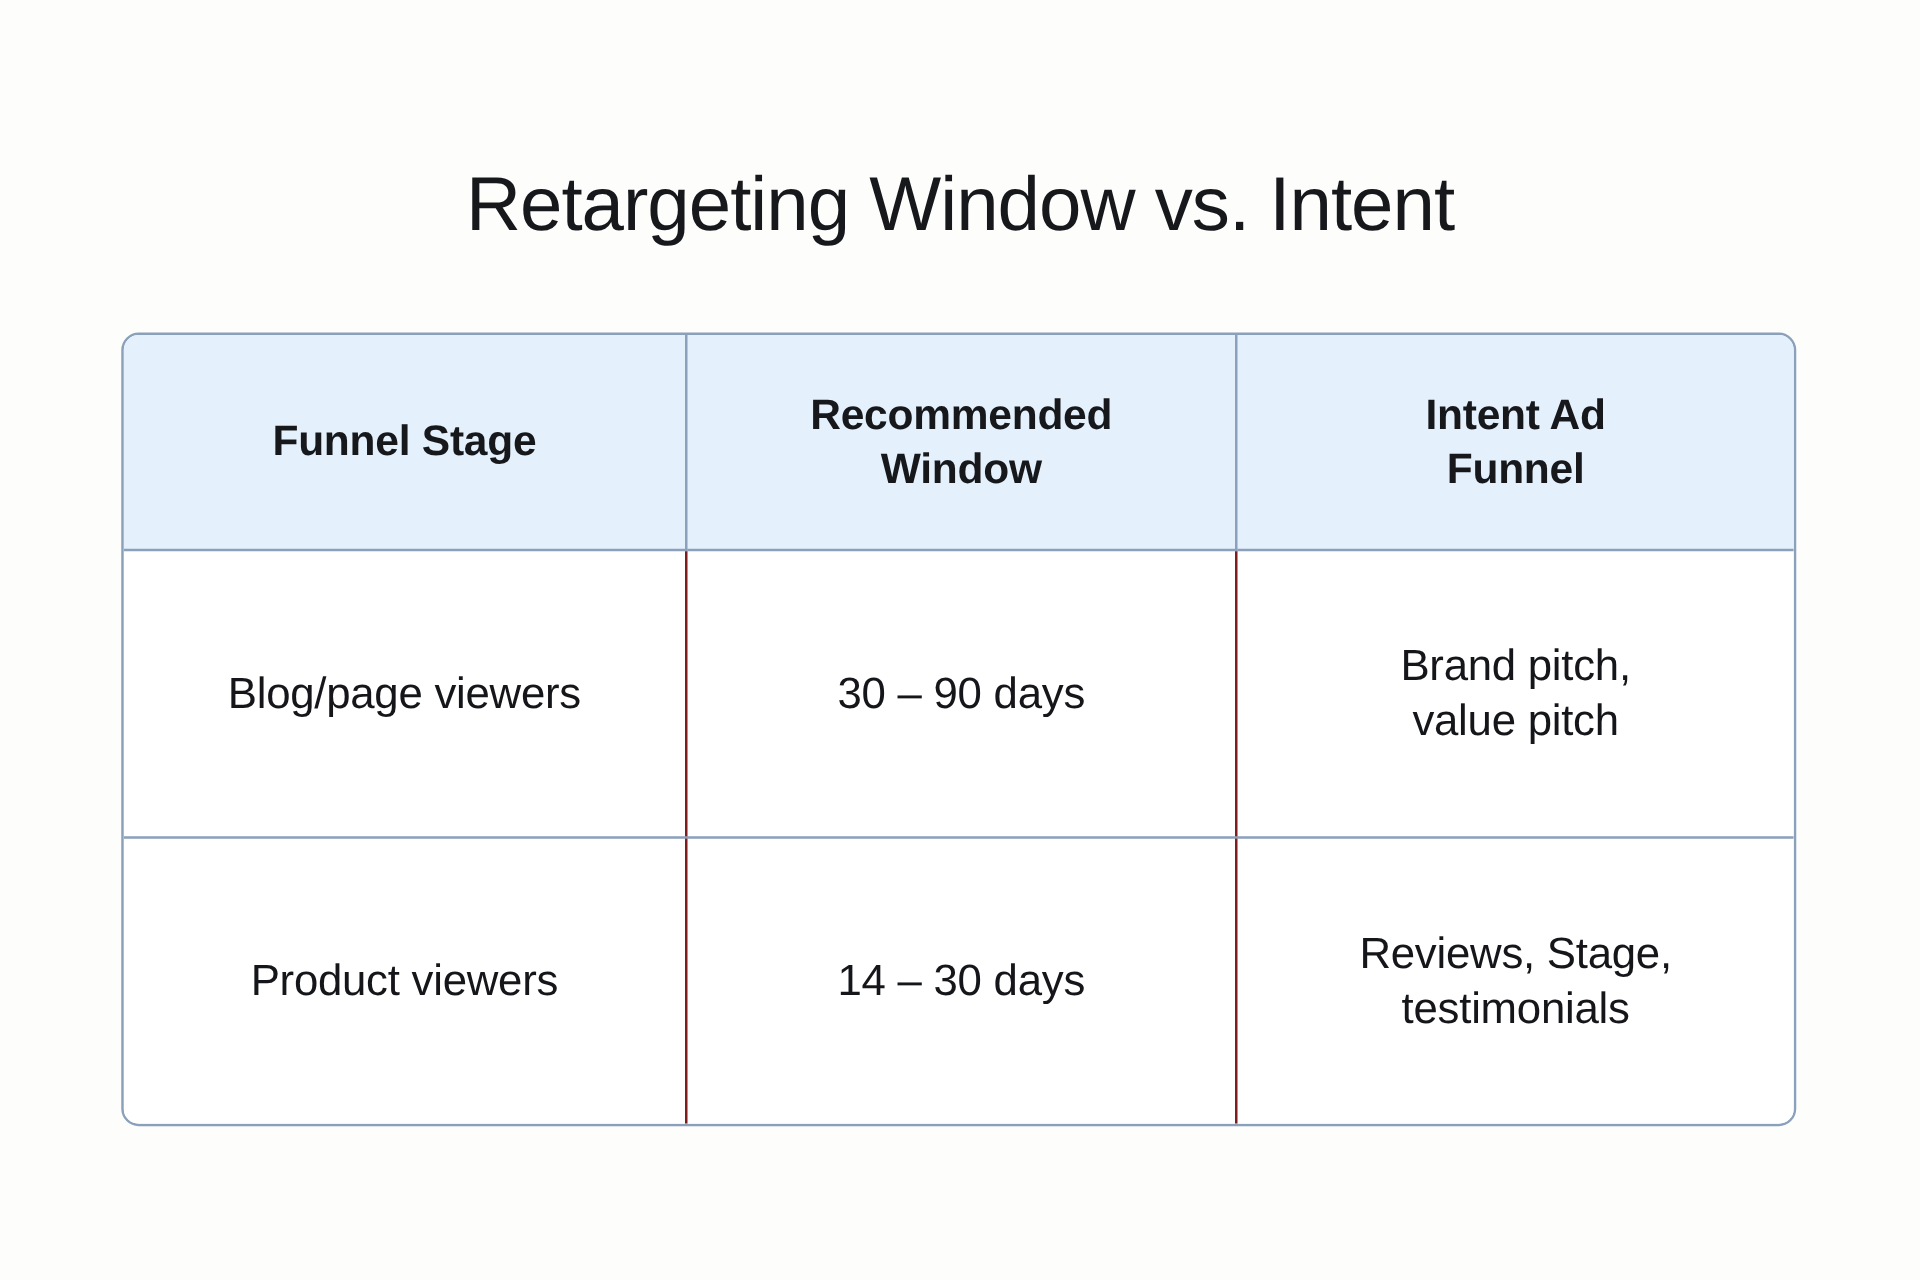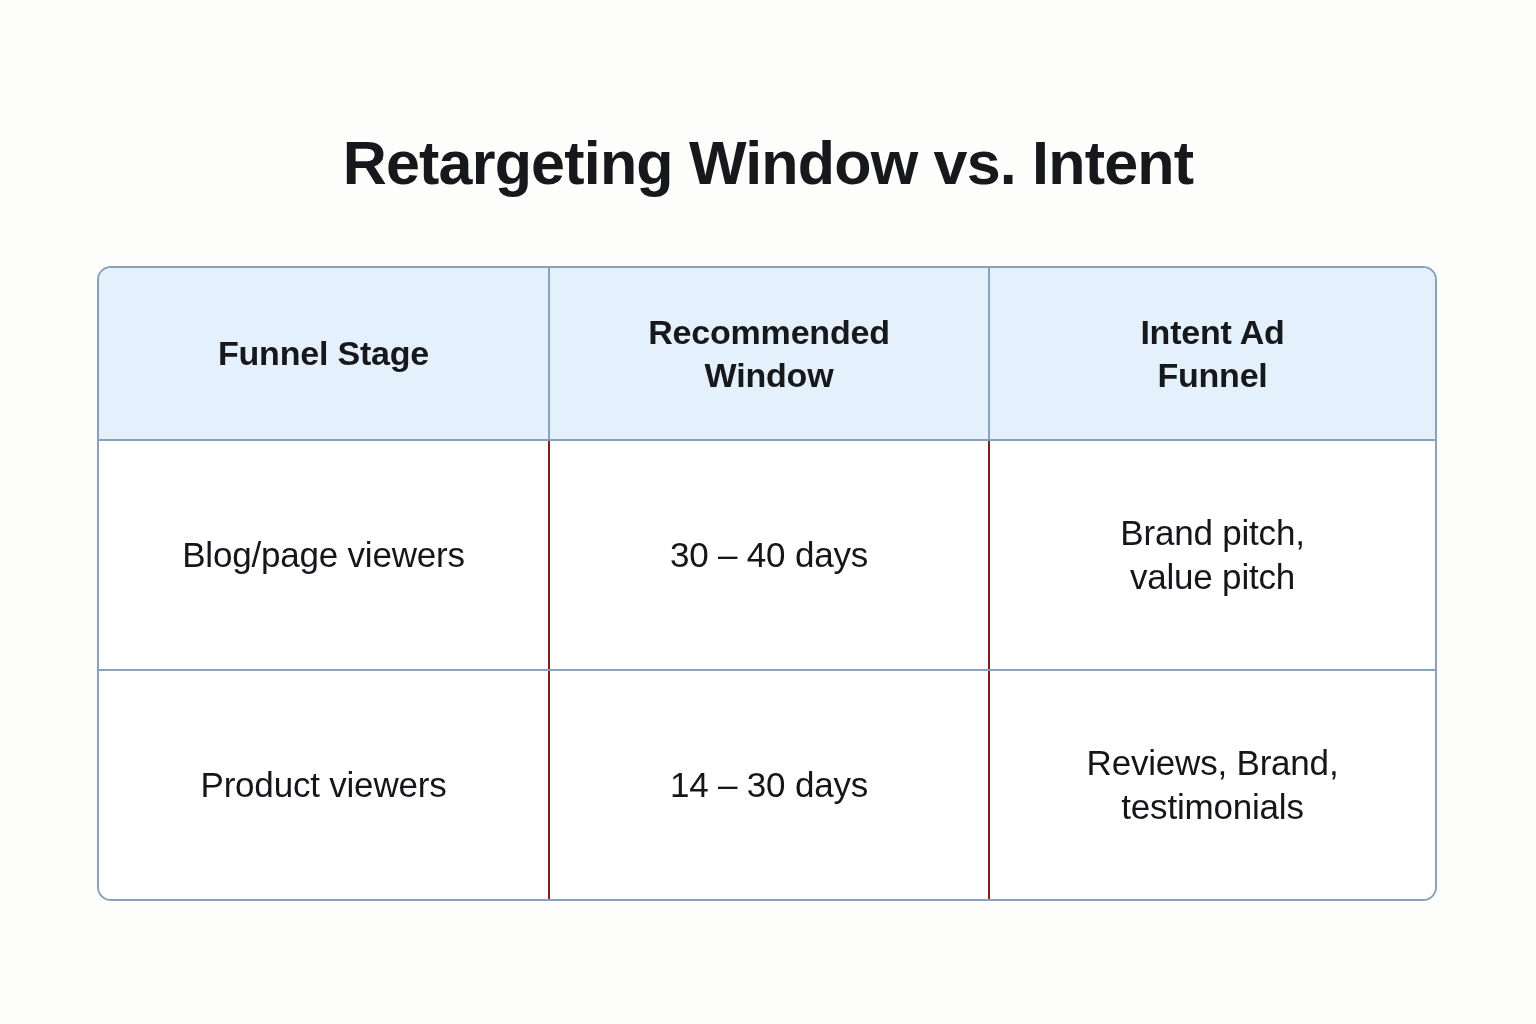--- a/index.html
+++ b/index.html
@@ -22,21 +22,21 @@
     box-sizing: border-box;
   }
 
   .title {
     position: absolute;
     left: 0;
     top: 128px;
     width: 1536px;
     text-align: center;
     font-size: 61px;
-    font-weight: 700;
+    font-weight: 400;
     letter-spacing: -0.8px;
     color: #17181c;
     line-height: 1.15;
     white-space: nowrap;
   }
 
   .table-wrap {
     position: absolute;
     left: 97px;
     top: 266px;
@@ -123,31 +123,31 @@
           </th>
           <th>
             <span class="cell-line">Intent Ad</span>
             <span class="cell-line">Funnel</span>
           </th>
         </tr>
       </thead>
       <tbody>
         <tr>
           <td>Blog/page viewers</td>
-          <td>30 – 40 days</td>
+          <td>30 – 90 days</td>
           <td>
             <span class="cell-line">Brand pitch,</span>
             <span class="cell-line">value pitch</span>
           </td>
         </tr>
         <tr>
           <td>Product viewers</td>
           <td>14 – 30 days</td>
           <td>
-            <span class="cell-line">Reviews, Brand,</span>
+            <span class="cell-line">Reviews, Stage,</span>
             <span class="cell-line">testimonials</span>
           </td>
         </tr>
       </tbody>
     </table>
   </div>
 
 </div>
 
 </body></html>

